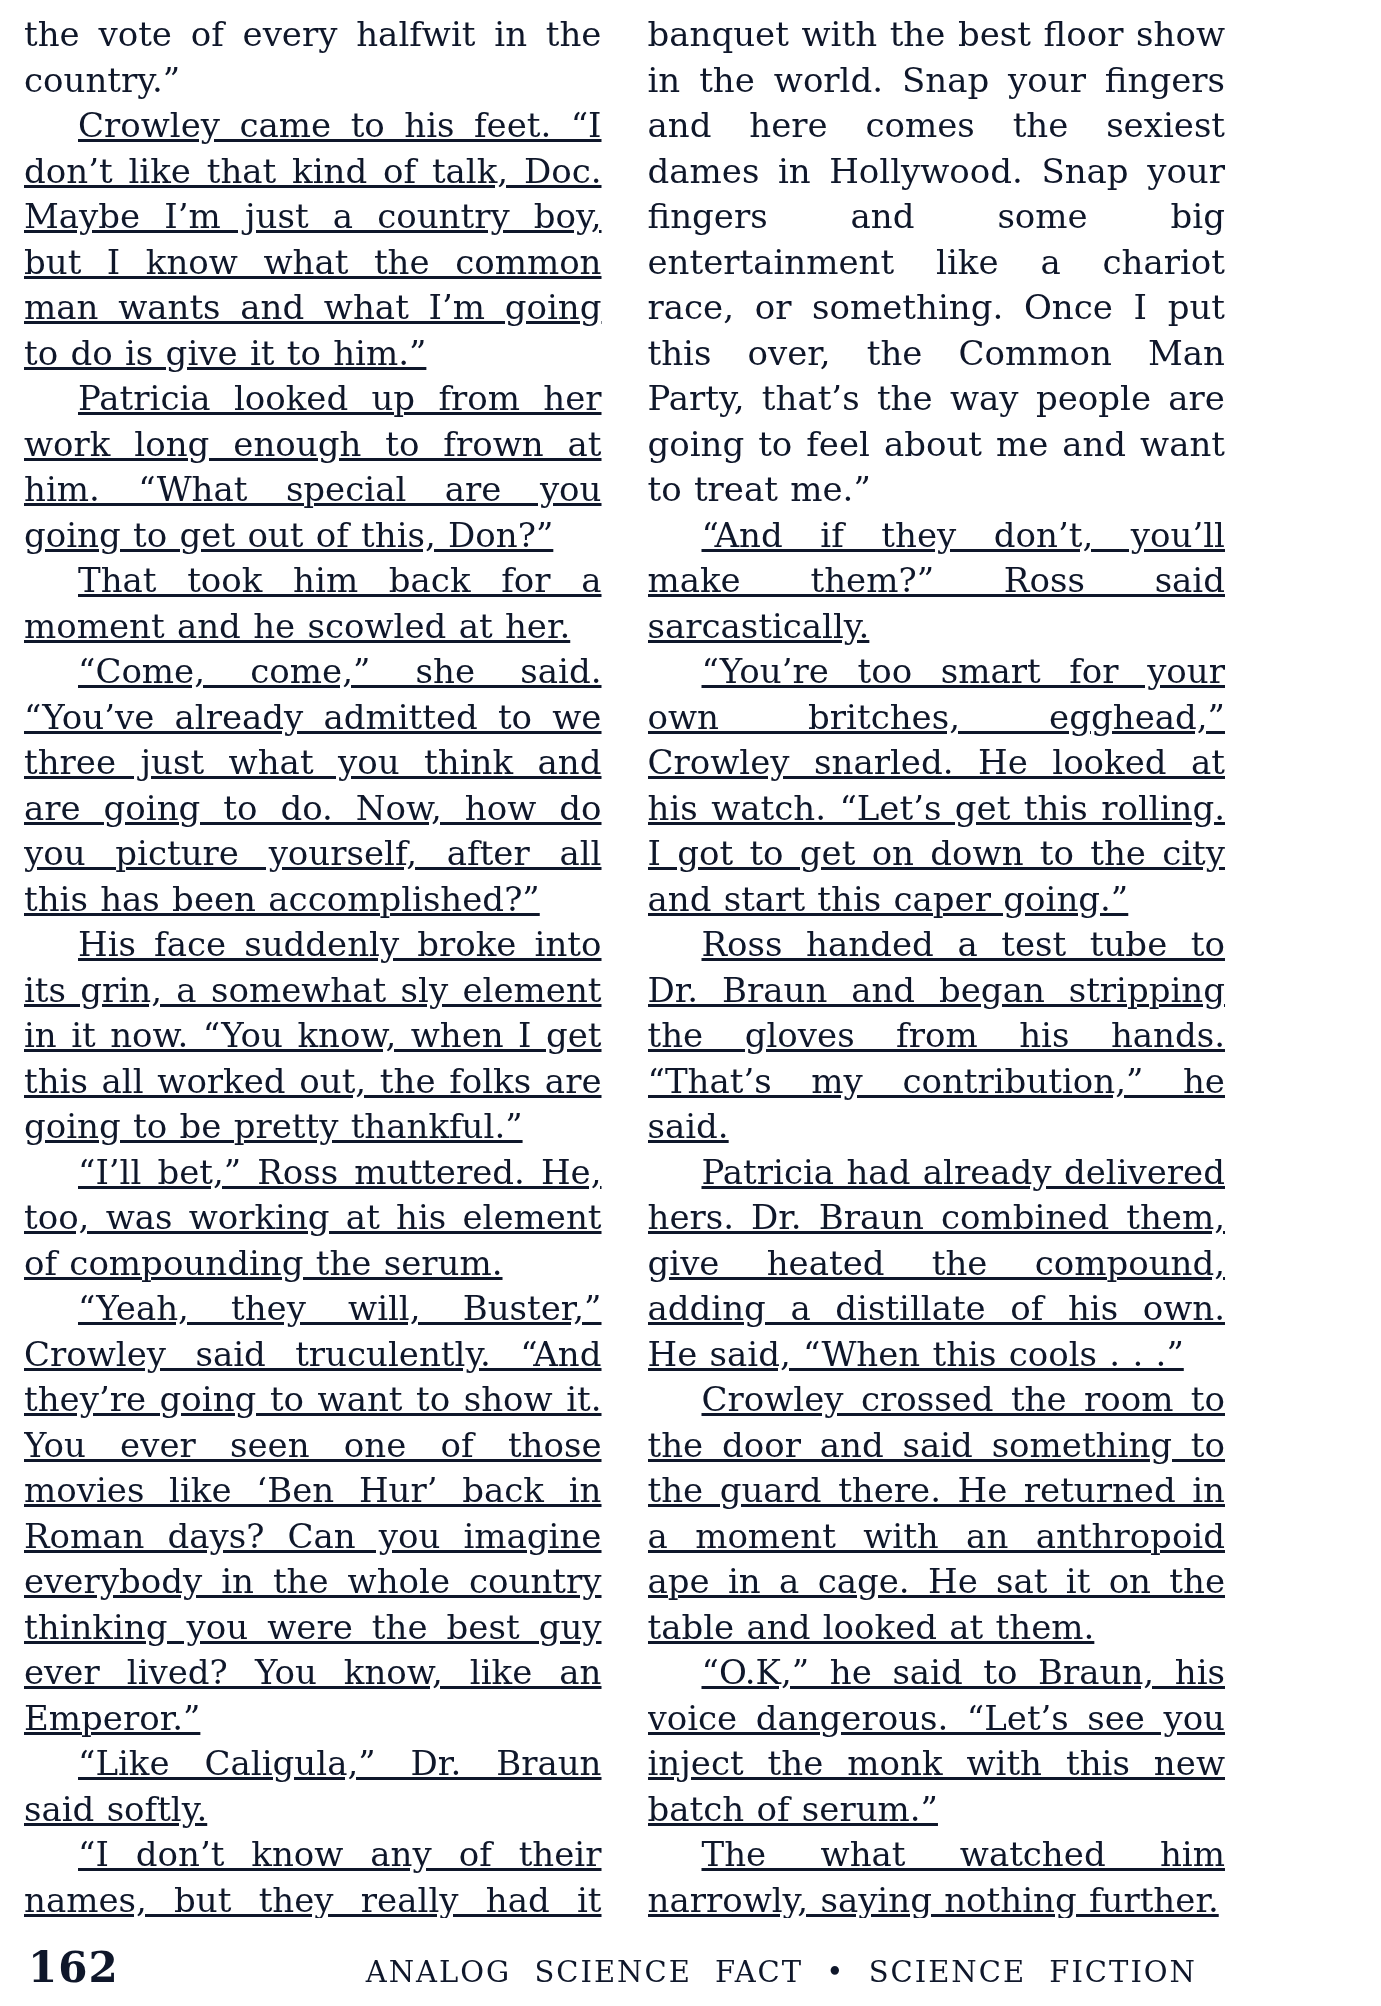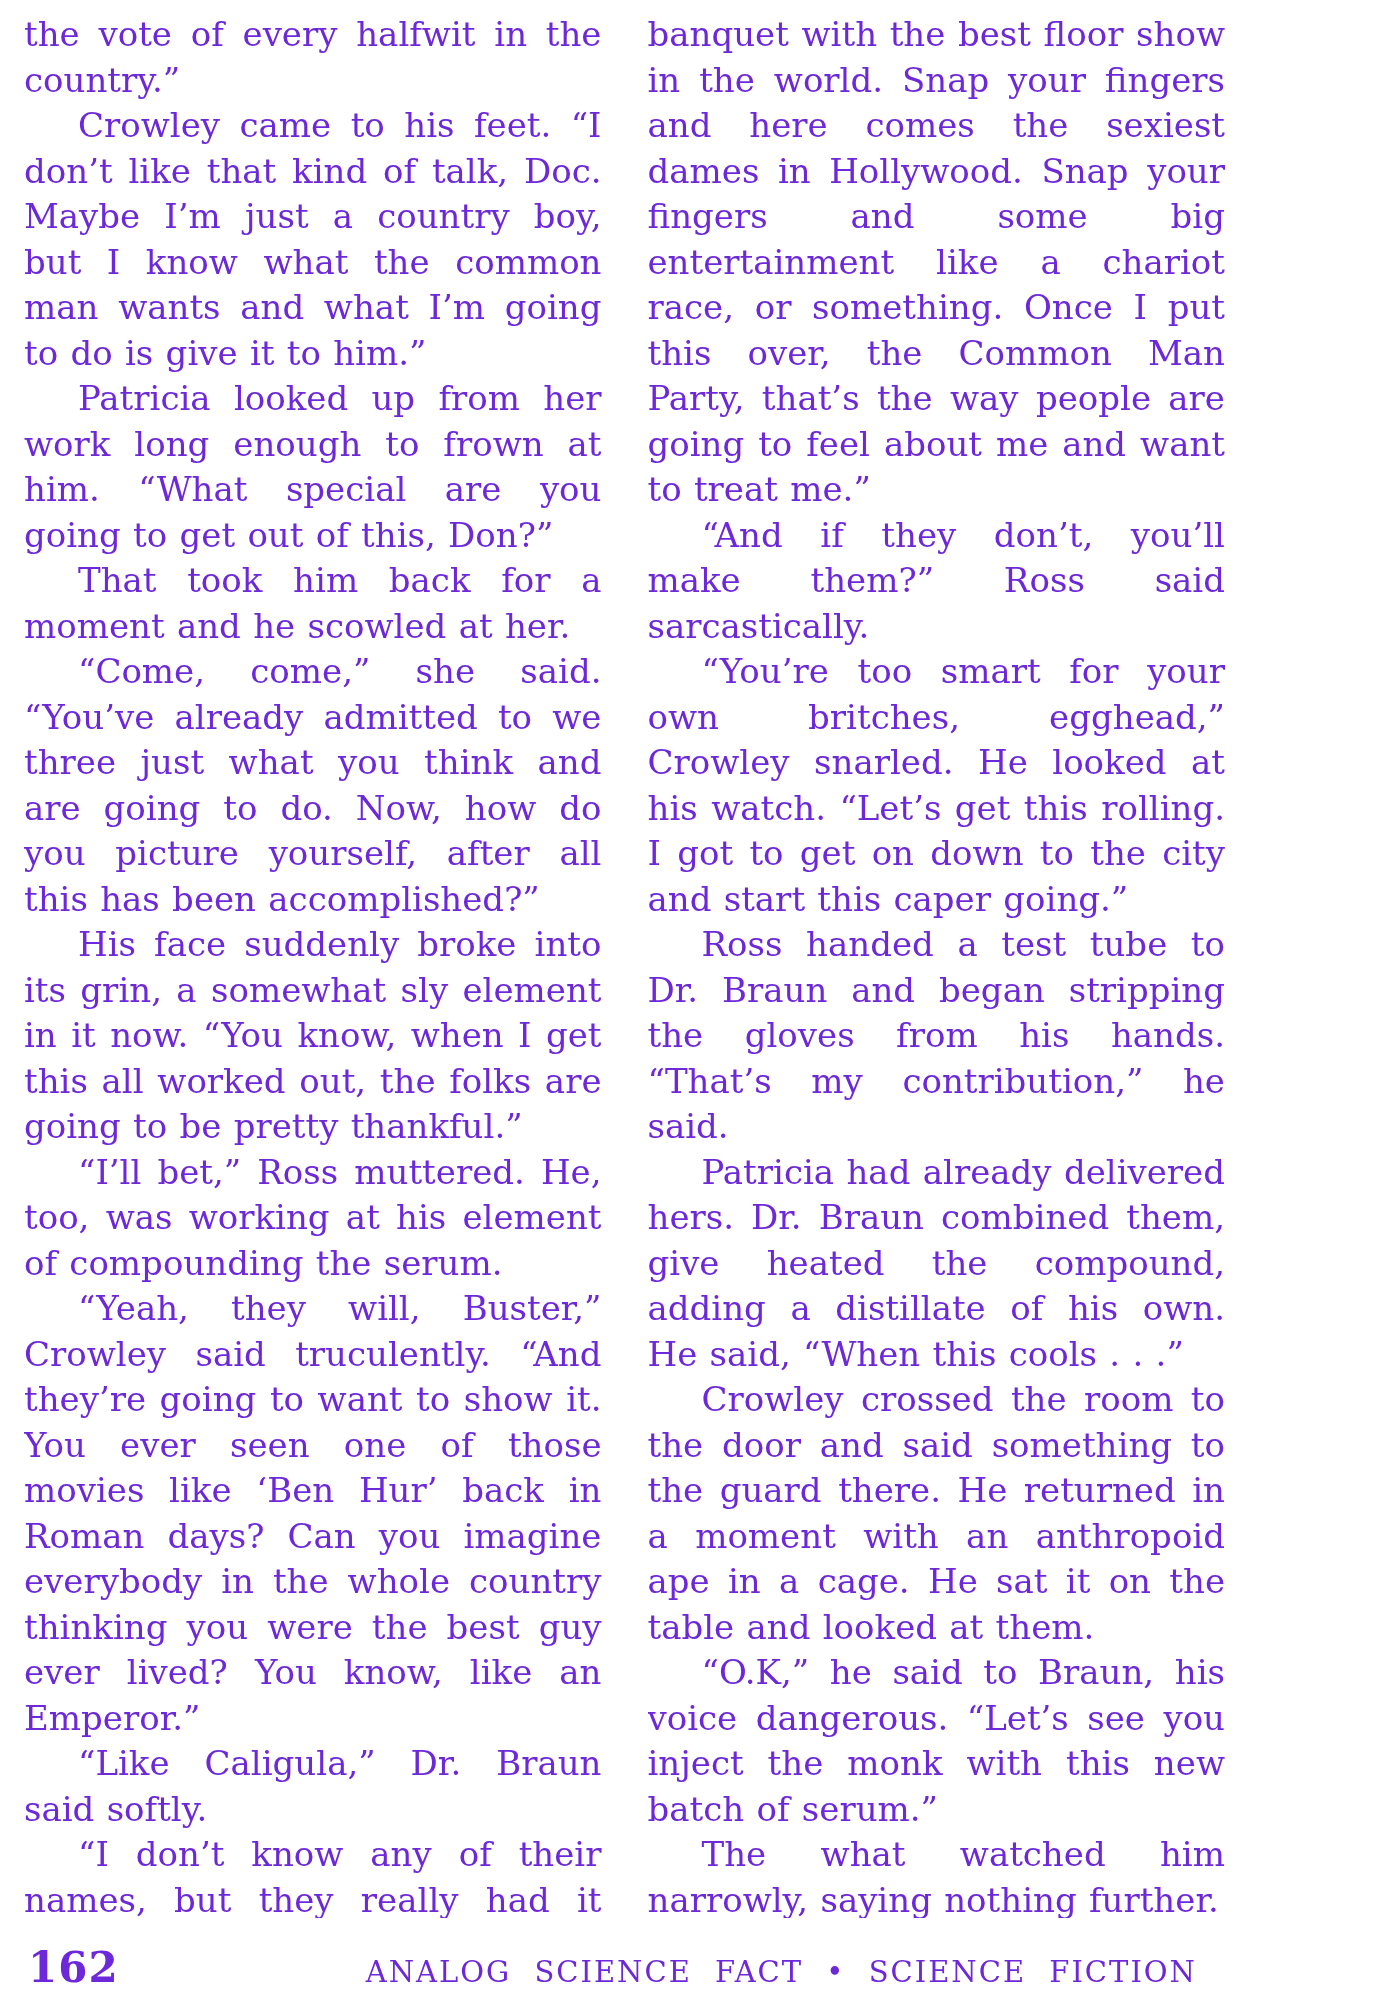--- a/index.html
+++ b/index.html
@@ -5,21 +5,21 @@
     html, body {
       margin: 0;
       padding: 0;
       background: #ffffff;
     }
     .page {
       position: relative;
       width: 1239px;
       height: 2006px;
       background: #ffffff;
-      color: #6d28d9;
+      color: #0f172a;
       font-family: "DejaVu Serif", "Liberation Serif", serif;
       overflow: hidden;
     }
     .columns {
       position: absolute;
       top: 12px;
       left: 24px;
       right: 14px;
       bottom: 88px;
       display: flex;
@@ -32,20 +32,21 @@
       text-align: justify;
       overflow: hidden;
       word-spacing: 1.5px;
     }
     .para {
       margin: 0;
       padding: 0;
     }
     .para.indent {
       text-indent: 54px;
+      text-decoration: underline;
     }
     .footer {
       position: absolute;
       left: 28px;
       right: 42px;
       bottom: 14px;
       display: flex;
       justify-content: space-between;
       align-items: baseline;
     }

